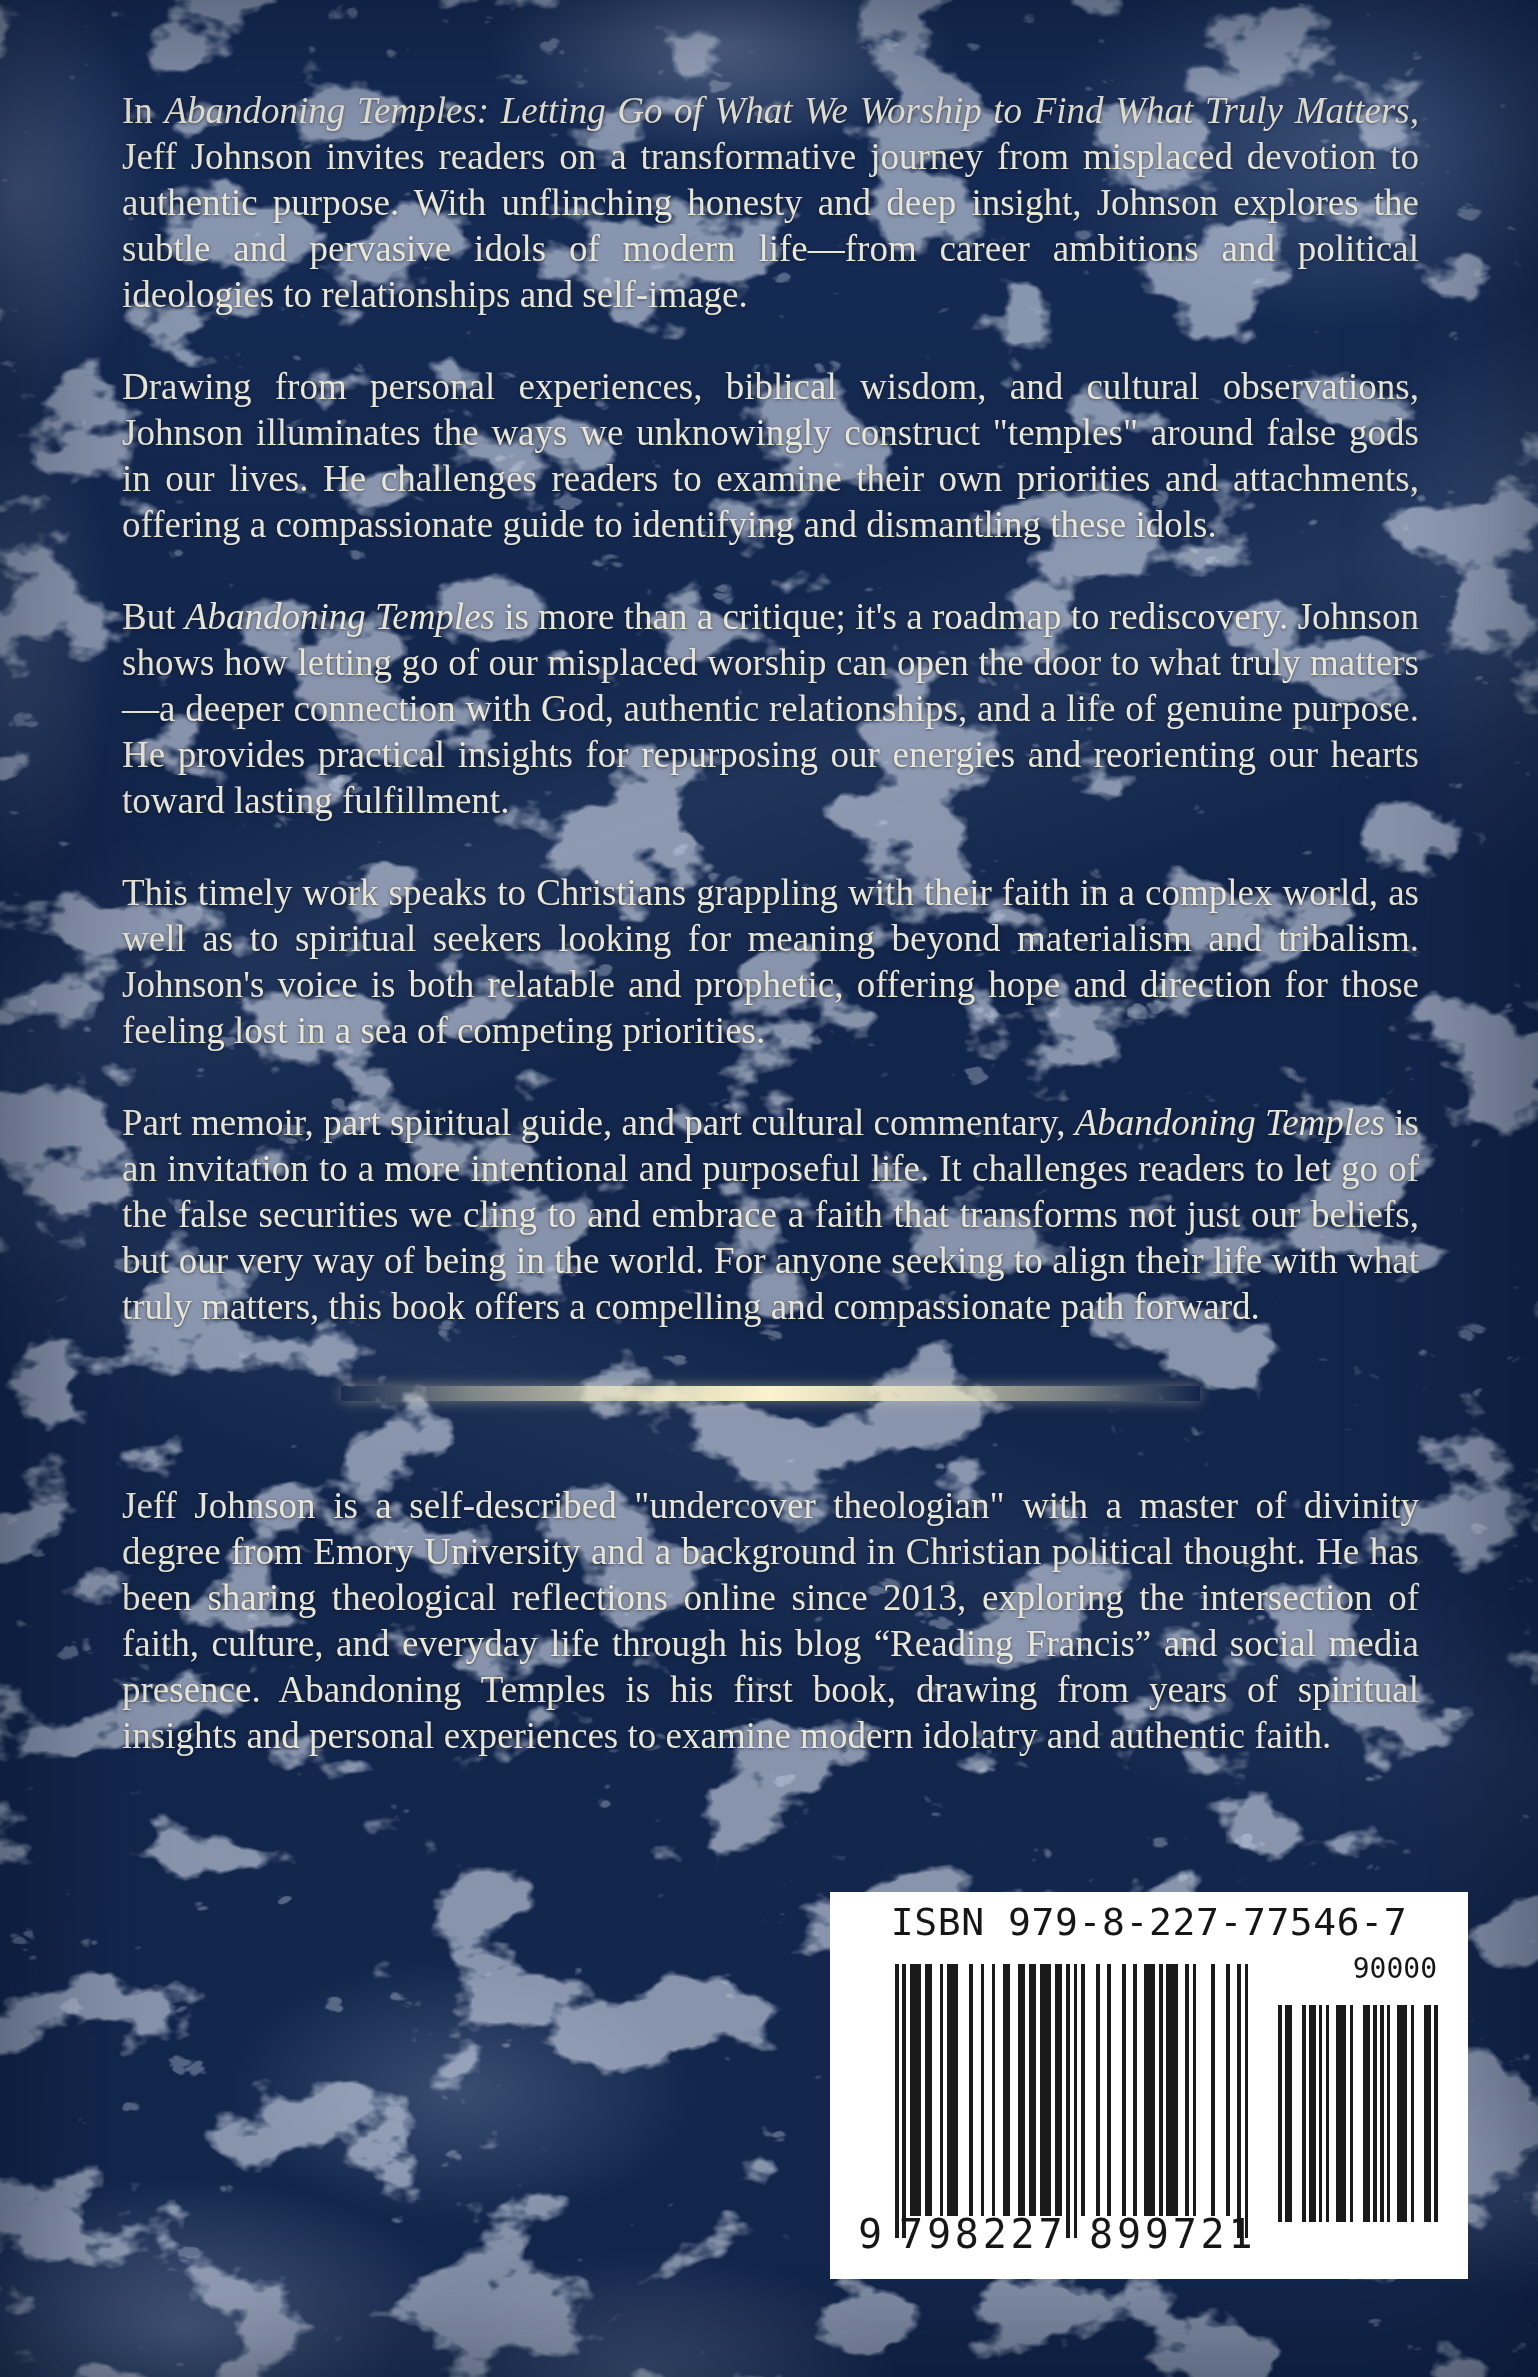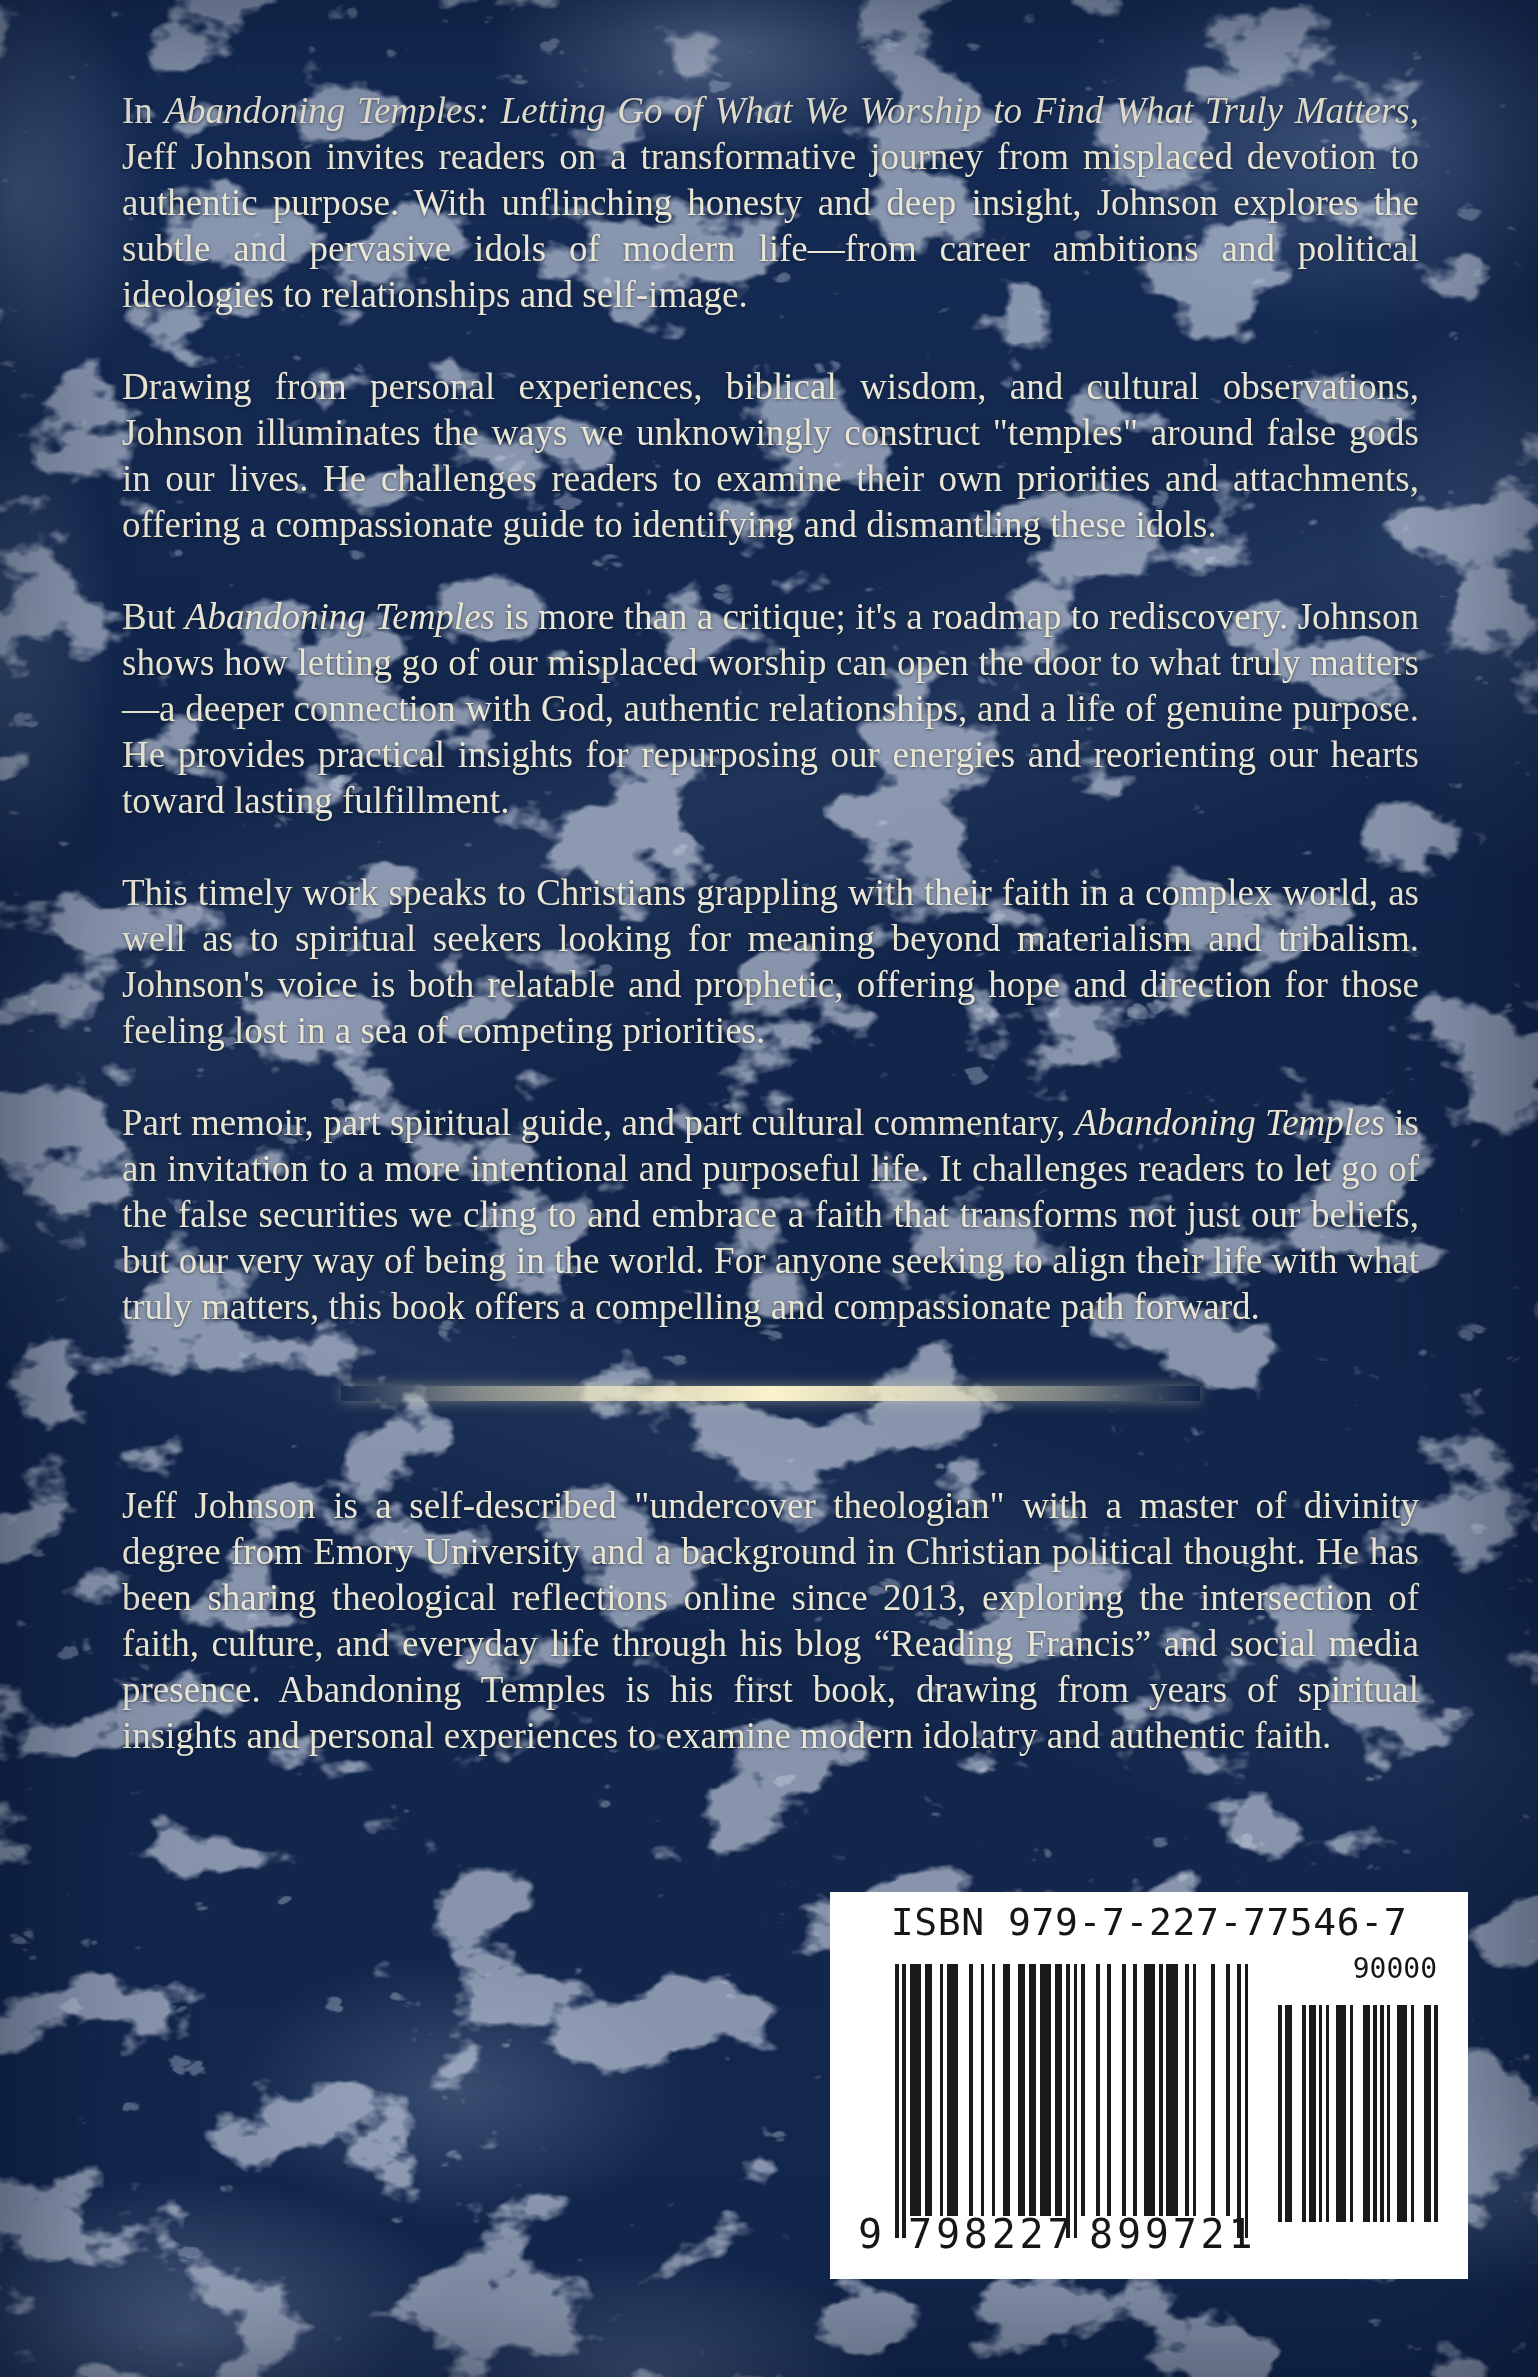--- a/index.html
+++ b/index.html
@@ -49,21 +49,21 @@
   .bars-main{position:absolute;left:65px;top:72px;width:353px;height:274px;
     display:flex;align-items:flex-start;}
   .bars-addon{position:absolute;left:445px;top:113px;width:163px;height:217px;
     display:flex;align-items:flex-start;}
   .mod{flex:1 1 0;height:92%;}
   .mod.tall{height:100%;}
   .mod.on{background:#1a1a1a;}
   .digits{position:absolute;top:319px;left:0;width:449px;height:55px;
     font-size:40px;background:transparent;}
   .d9 {position:absolute;left:28px;}
-  .dg1{position:absolute;left:78px;letter-spacing:3.8px;}
+  .dg1{position:absolute;left:69px;letter-spacing:3.8px;}
   .dg2{position:absolute;left:259px;letter-spacing:3.8px;}
 </style>
 </head>
 <body>
 
 <div class="cover">
 
   <svg class="marble" viewBox="0 0 2400 3709" preserveAspectRatio="none" xmlns="http://www.w3.org/2000/svg">
     <defs>
       <filter id="veinsSoft" x="0%" y="0%" width="100%" height="100%">
@@ -86,21 +86,21 @@
     <p class="para"><span>But </span><span class="it">Abandoning Temples</span><span> is more than a critique; it's a roadmap to rediscovery. Johnson shows how letting go of our misplaced worship can open the door to what truly matters—a deeper connection with God, authentic relationships, and a life of genuine purpose. He provides practical insights for repurposing our energies and reorienting our hearts toward lasting fulfillment.</span></p>
     <p class="para"><span>This timely work speaks to Christians grappling with their faith in a complex world, as well as to spiritual seekers looking for meaning beyond materialism and tribalism. Johnson's voice is both relatable and prophetic, offering hope and direction for those feeling lost in a sea of competing priorities.</span></p>
     <p class="para"><span>Part memoir, part spiritual guide, and part cultural commentary, </span><span class="it">Abandoning Temples</span><span> is an invitation to a more intentional and purposeful life. It challenges readers to let go of the false securities we cling to and embrace a faith that transforms not just our beliefs, but our very way of being in the world. For anyone seeking to align their life with what truly matters, this book offers a compelling and compassionate path forward.</span></p>
 
     <div class="divider"></div>
 
     <p class="para bio"><span>Jeff Johnson is a self-described "undercover theologian" with a master of divinity degree from Emory University and a background in Christian political thought. He has been sharing theological reflections online since 2013, exploring the intersection of faith, culture, and everyday life through his blog “Reading Francis” and social media presence. Abandoning Temples is his first book, drawing from years of spiritual insights and personal experiences to examine modern idolatry and authentic faith.</span></p>
   </main>
 
   <section class="barcode-box">
-    <div class="isbn">ISBN 979-7-227-77546-7</div>
+    <div class="isbn">ISBN 979-8-227-77546-7</div>
     <div class="price">90000</div>
     <div class="bars-main">
         <div class="mod on tall"></div>
         <div class="mod tall"></div>
         <div class="mod on tall"></div>
         <div class="mod"></div>
         <div class="mod on"></div>
         <div class="mod on"></div>
         <div class="mod on"></div>
         <div class="mod"></div>

